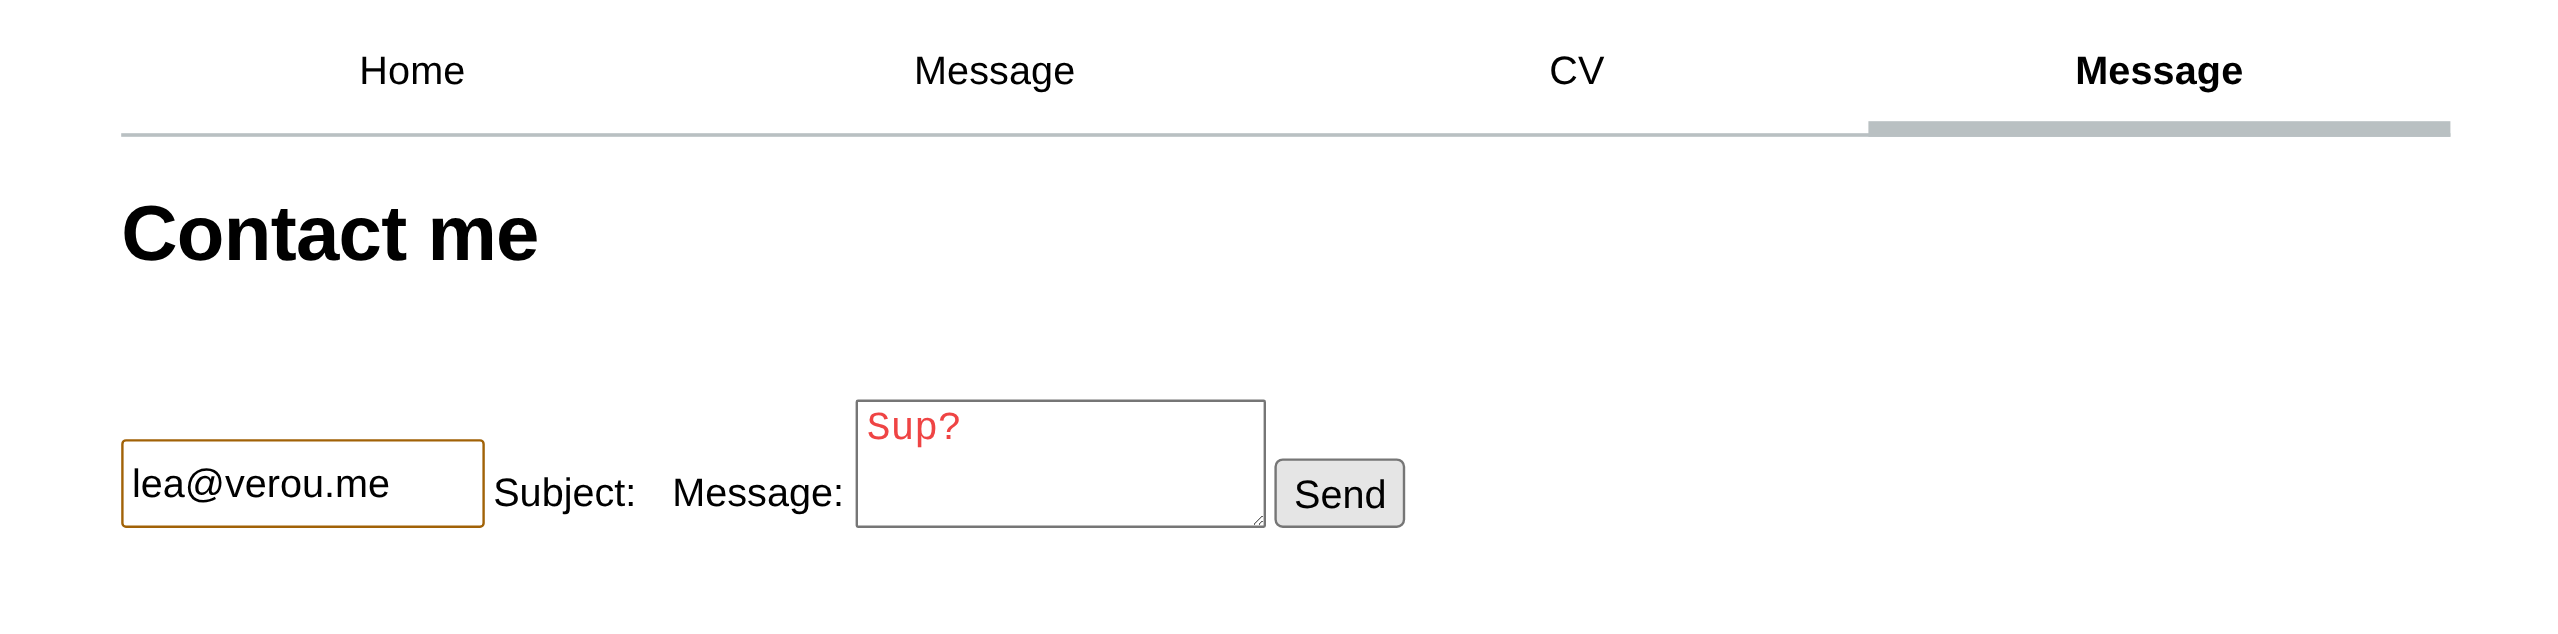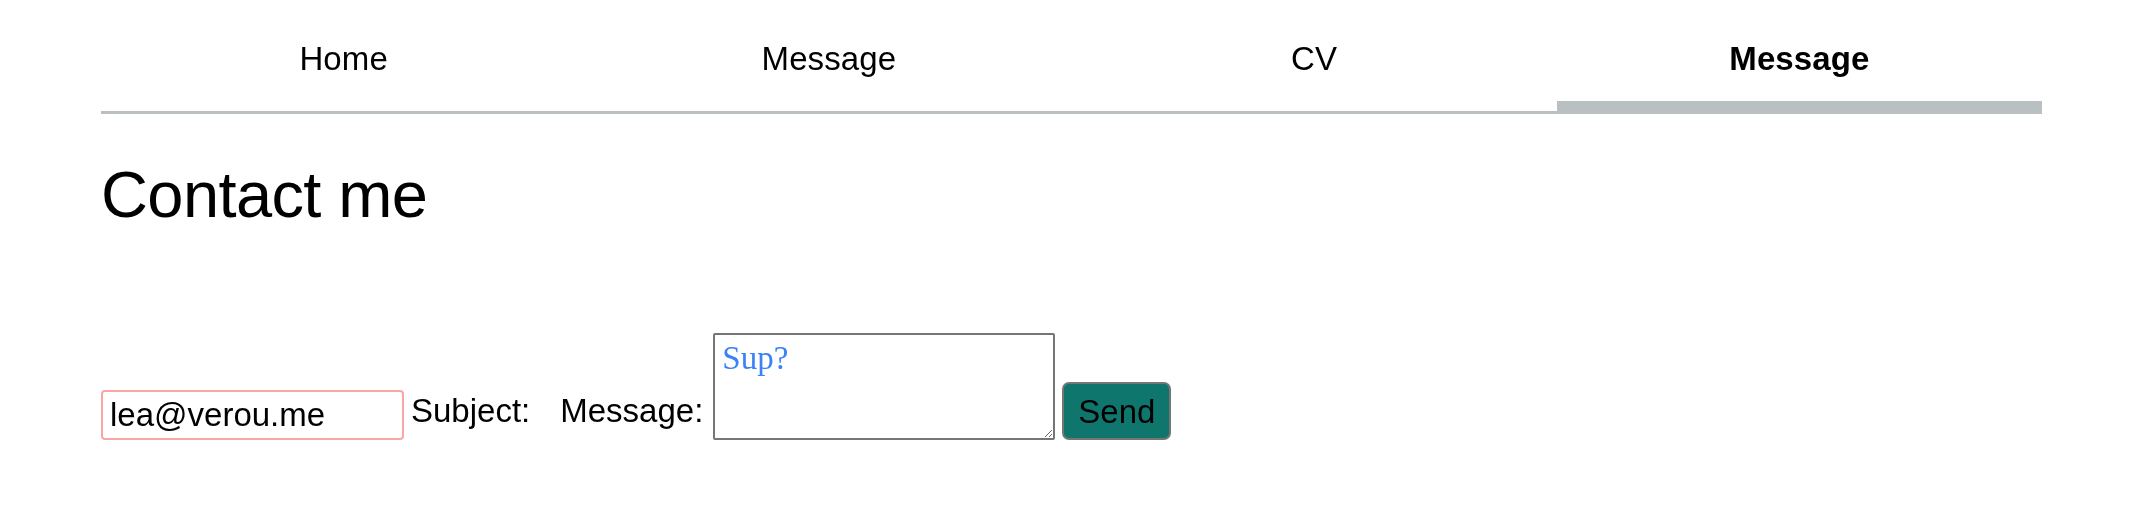--- a/index.html
+++ b/index.html
@@ -75,21 +75,21 @@
   }
 
   
   .page-title {
     position: absolute;
     left: 101px;
     top: 160px;
     margin: 0;
     font-size: 65px;
     line-height: 1.08;
-    font-weight: normal;
+    font-weight: bold;
     letter-spacing: -0.6px;
     color: #000000;
     white-space: nowrap;
   }
 
   
   .contact-form {
     position: absolute;
     left: 101px;
     top: 290px;
@@ -111,68 +111,68 @@
     padding-right: 10px;
   }
   .field-label.msg-label {
     padding-left: 20px;
   }
   .field-label.subject-label {
     padding-left: 7px;
   }
   .text-input {
     box-sizing: border-box;
-    height: 50px;
+    height: 74px;
     font-family: "Liberation Sans", sans-serif;
     font-size: 33px;
     line-height: 1;
     color: #000000;
     background: #ffffff;
-    border: 2px solid #fca5a5;
+    border: 2px solid #a16207;
     border-radius: 4px;
     padding: 0 7px;
     margin: 0;
     outline: none;
   }
   .text-input.email-input { width: 303px; }
   .text-input.subject-input { width: 330px; }
 
   .msg-wrap {
     display: flex;
     align-items: flex-end;
   }
   .textarea-input {
     box-sizing: border-box;
     width: 342px;
     height: 107px;
-    font-family: Liberation Serif, serif;
+    font-family: Liberation Mono, monospace;
     font-size: 33px;
     line-height: 1.22;
-    color: #3b82f6;
+    color: #ef4444;
     background: #ffffff;
     border: 2px solid #767676;
     border-radius: 2px;
     padding: 3px 7px;
     margin: 0;
     resize: both;
     overflow: hidden;
     outline: none;
     display: block;
   }
   .send-button {
     box-sizing: border-box;
     margin-left: 7px;
     height: 58px;
     min-width: 94px;
     padding: 0 14px;
     font-family: "Liberation Sans", sans-serif;
     font-size: 33px;
     line-height: 1;
     color: #000000;
-    background: #0f766e;
+    background: #e5e5e5;
     border: 2px solid #767676;
     border-radius: 7px;
     cursor: pointer;
   }
 </style>
 </head>
 <body>
 
 <div class="page">
 

